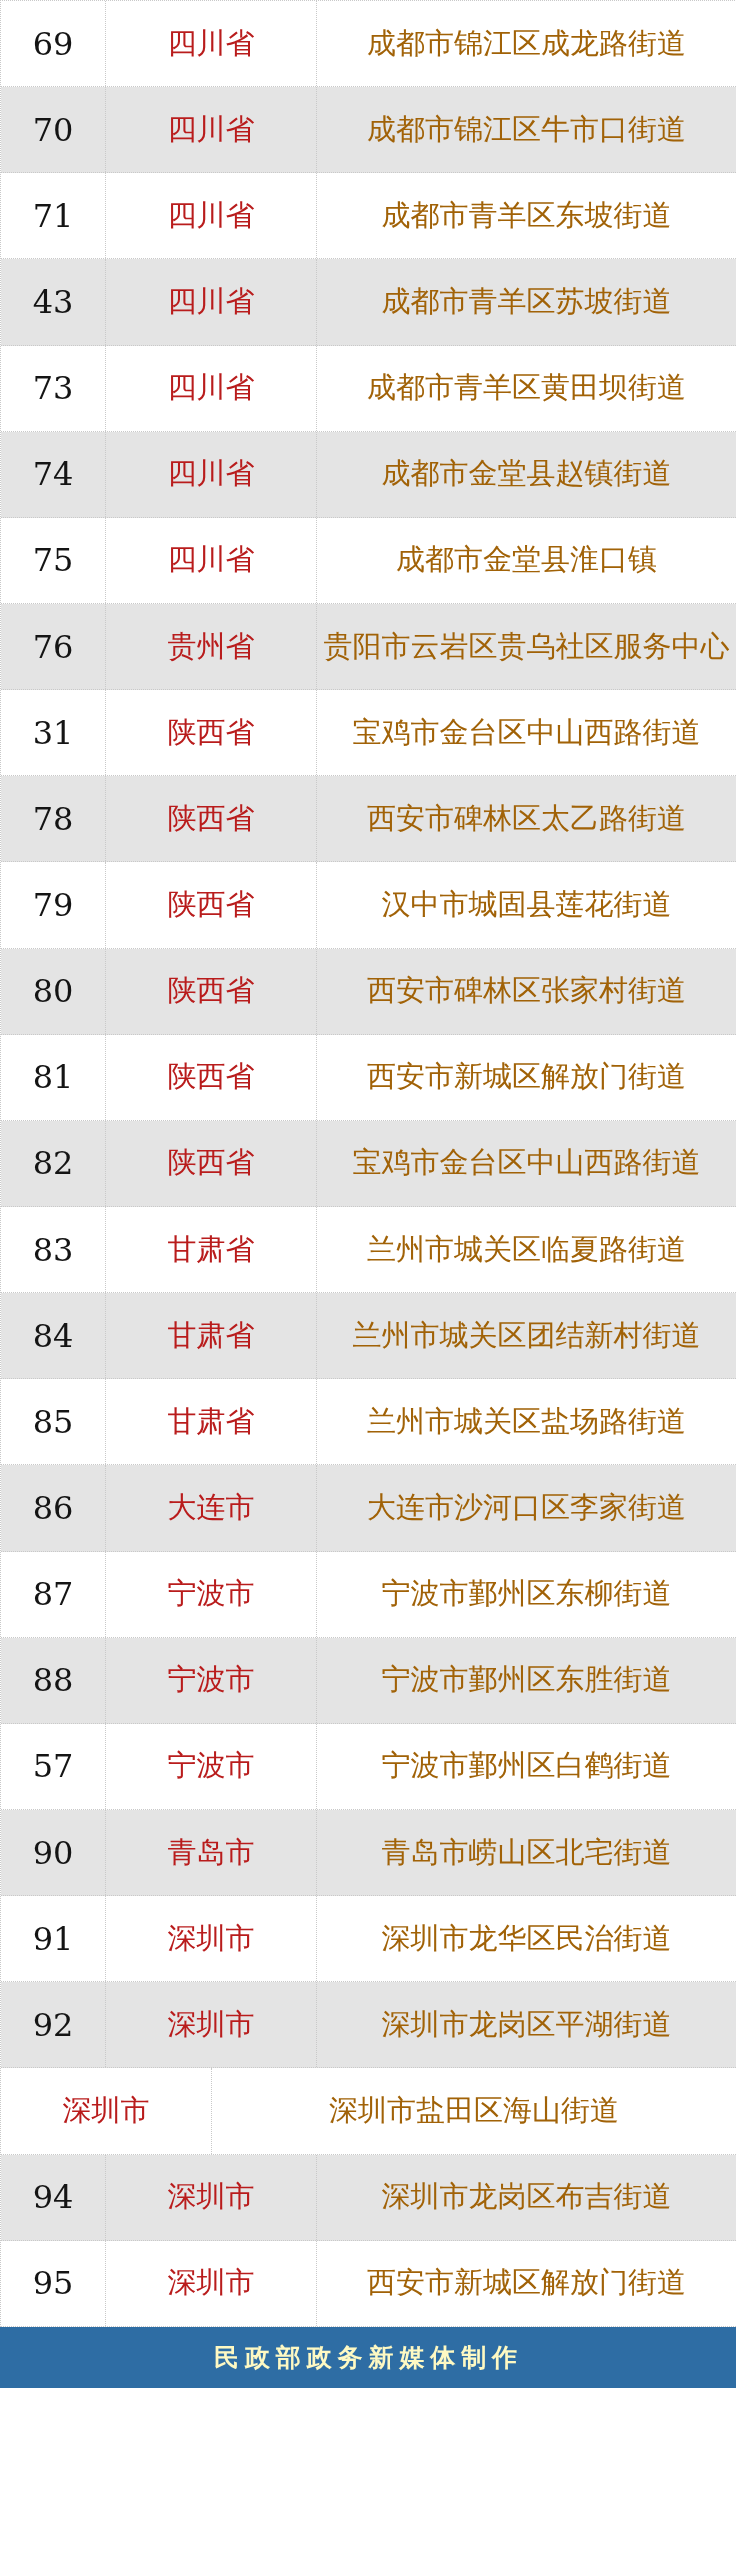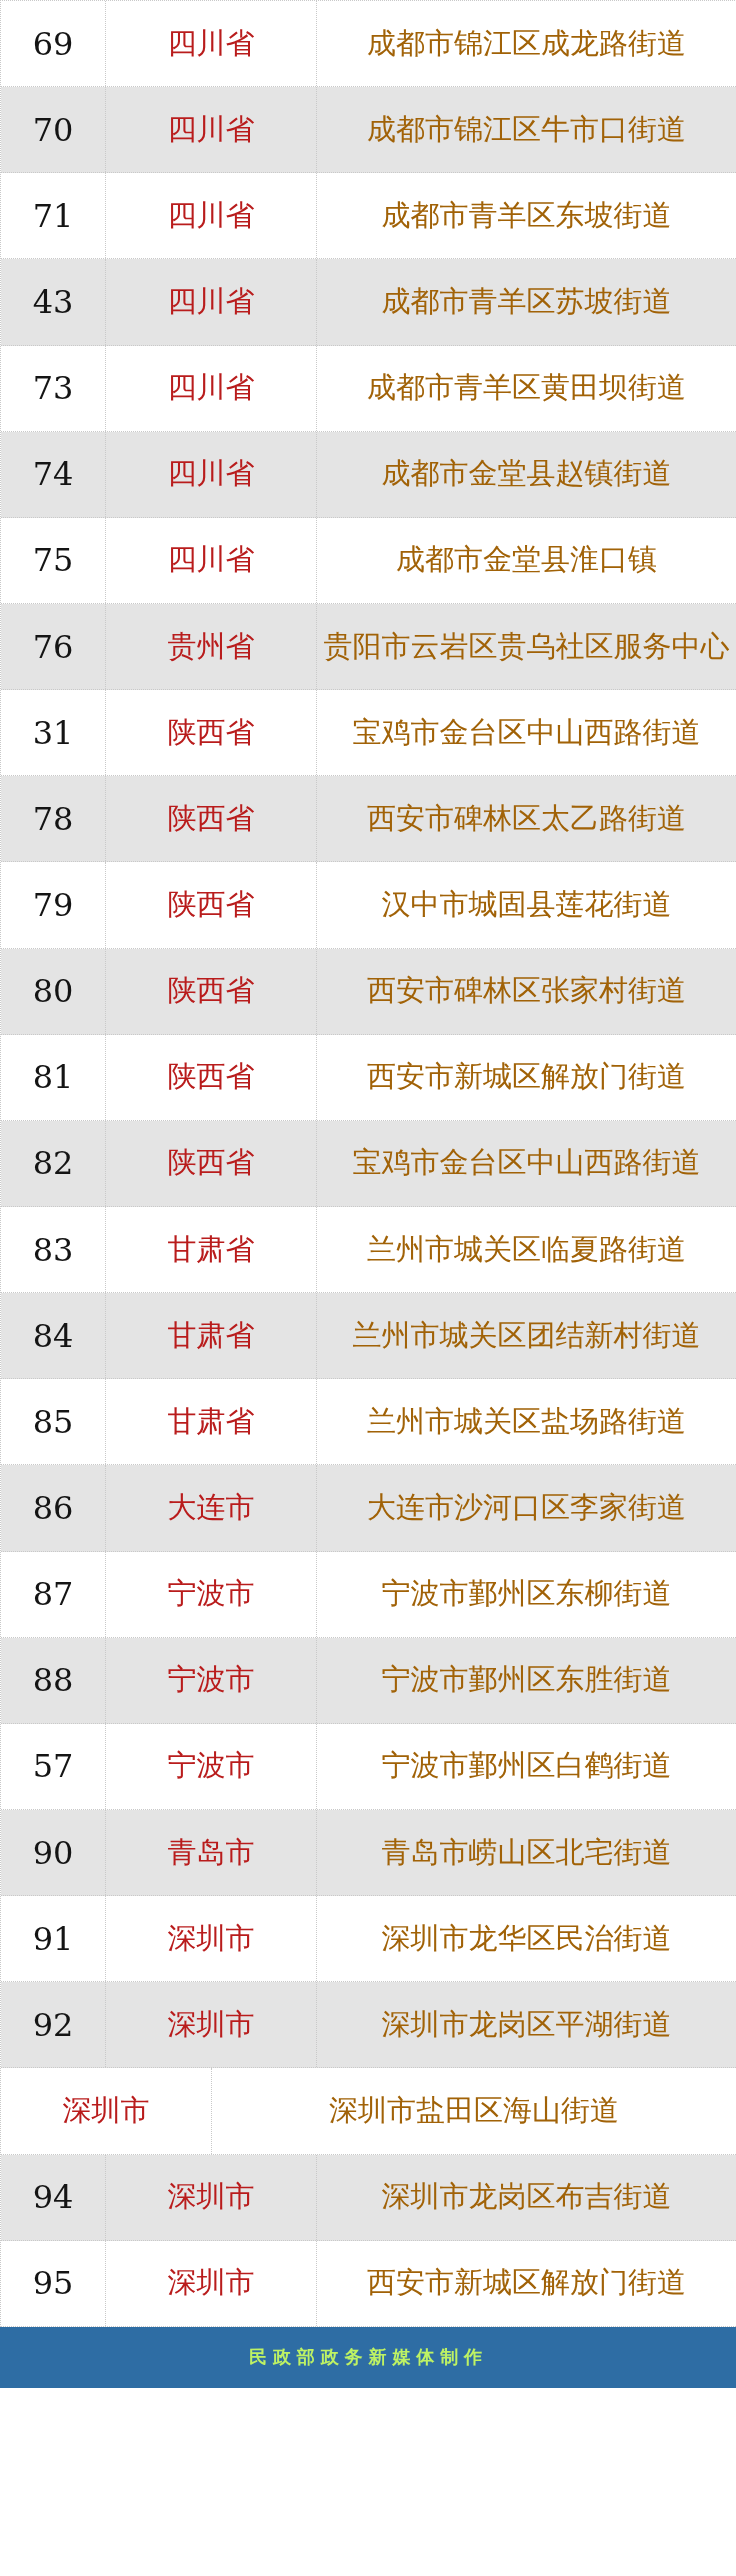--- a/index.html
+++ b/index.html
@@ -50,25 +50,25 @@
   }
   .cell.street {
     flex: 1;
     font-size: 29px;
     color: #a16207;
     padding: 0 4.4px;
   }
   .footer-banner {
     height: 66px;
     background: #2e6da4;
-    color: #bef264;
+    color: #fef9c3;
     display: flex;
     align-items: center;
     justify-content: center;
-    font-size: 18px;
+    font-size: 25px;
     font-weight: bold;
     letter-spacing: 5.9px;
   }
 </style>
 </head>
 <body>
 
 <div class="page">
   <div class="table" id="rows-container">
   <div class="row">

